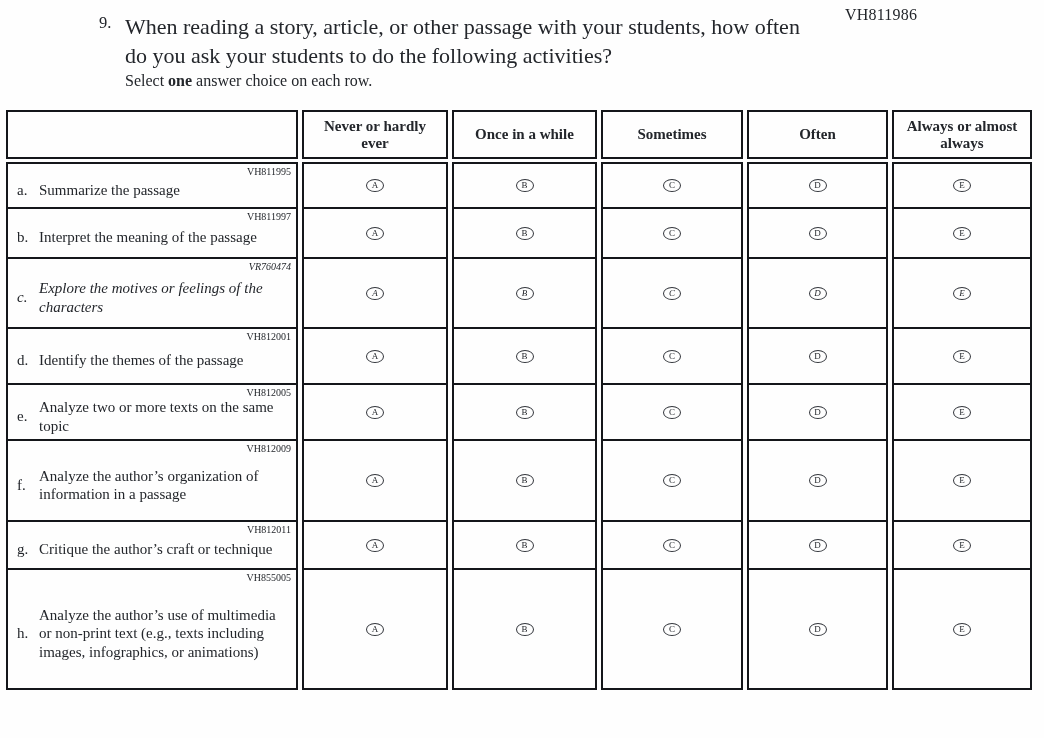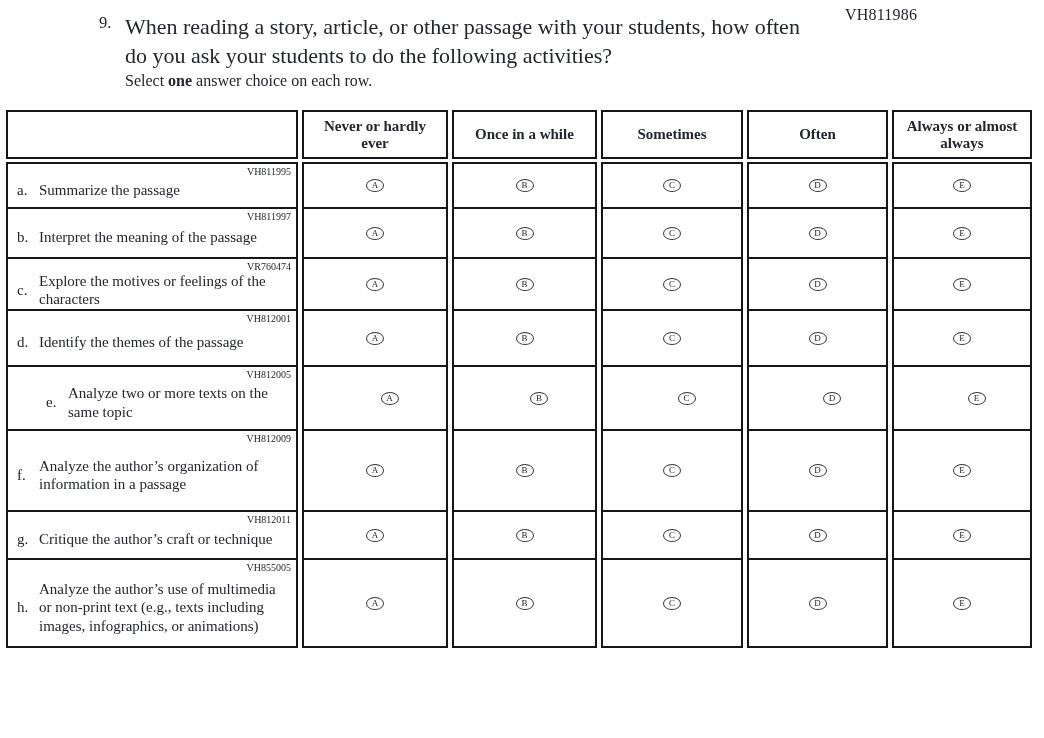--- a/index.html
+++ b/index.html
@@ -62,26 +62,26 @@
   .w0 { width: 292px; }
   .w1 { width: 146px; }
   .w2 { width: 145px; }
   .w3 { width: 142px; }
   .w4 { width: 141px; }
   .w5 { width: 140px; }
 
   .hh { height: 49px; }
   .ra { height: 47px; }
   .rb { height: 52px; }
-  .rc { height: 54px; }
+  .rc { height: 72px; font-style: italic; }
   .rd { height: 58px; }
-  .re { height: 66px; padding-left: 29px; }
+  .re { height: 58px; }
   .rf { height: 83px; }
   .rg { height: 50px; }
-  .rh { height: 90px; font-family: Liberation Serif, serif; }
+  .rh { height: 122px; font-family: Liberation Serif, serif; }
 
   .head-cell {
     display: flex;
     align-items: center;
     justify-content: center;
     text-align: center;
     font-weight: 700;
     font-size: 15px;
     line-height: 1.12;
     padding: 2px 6px;

